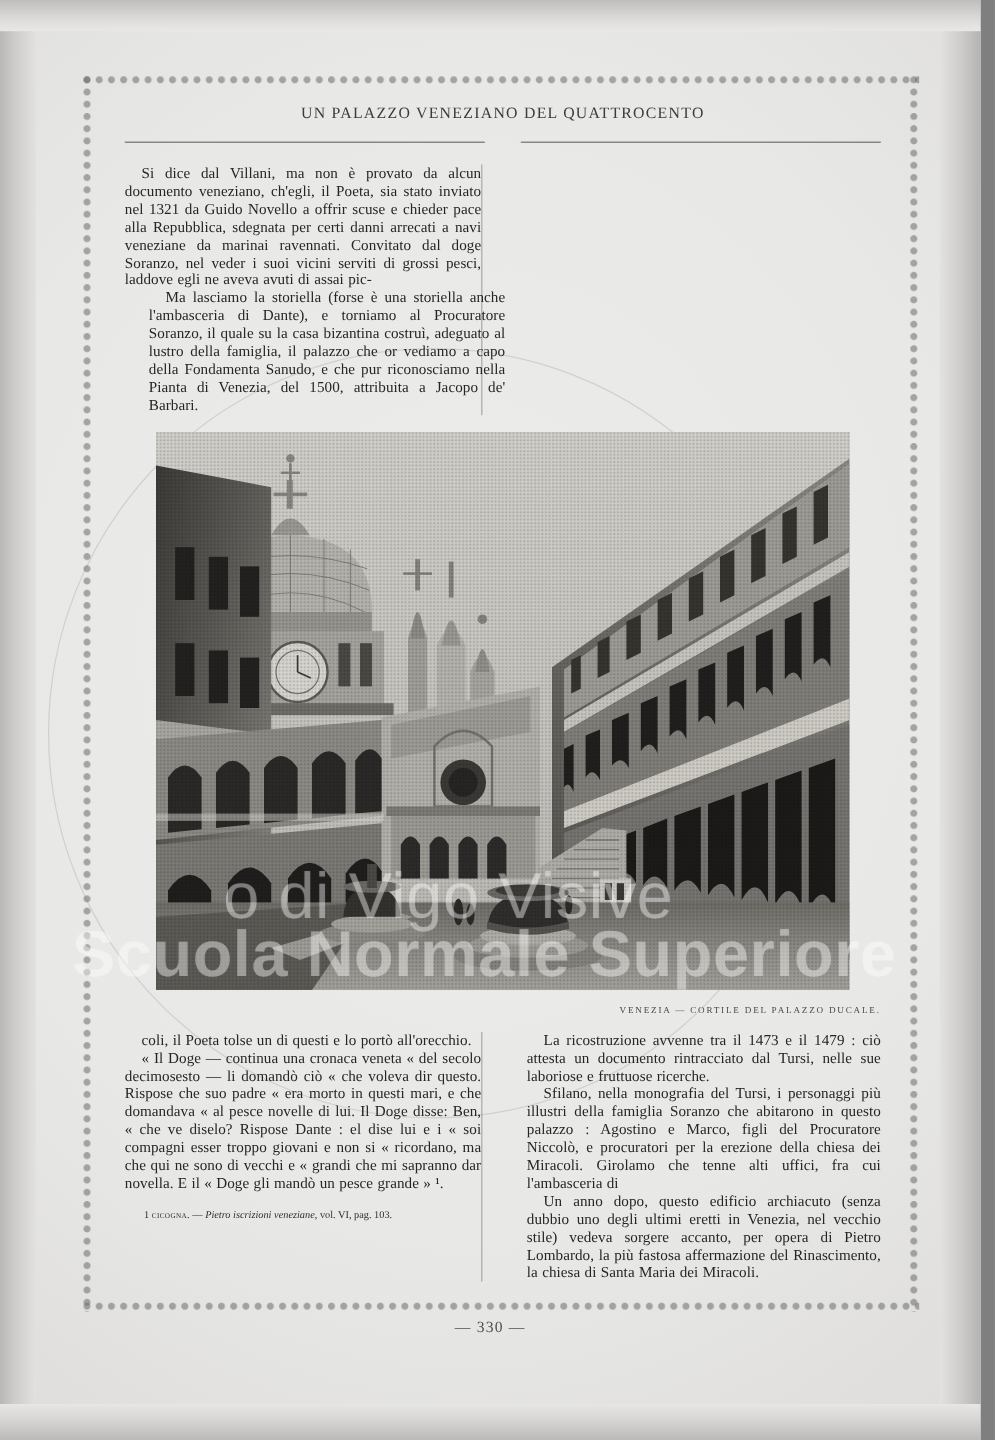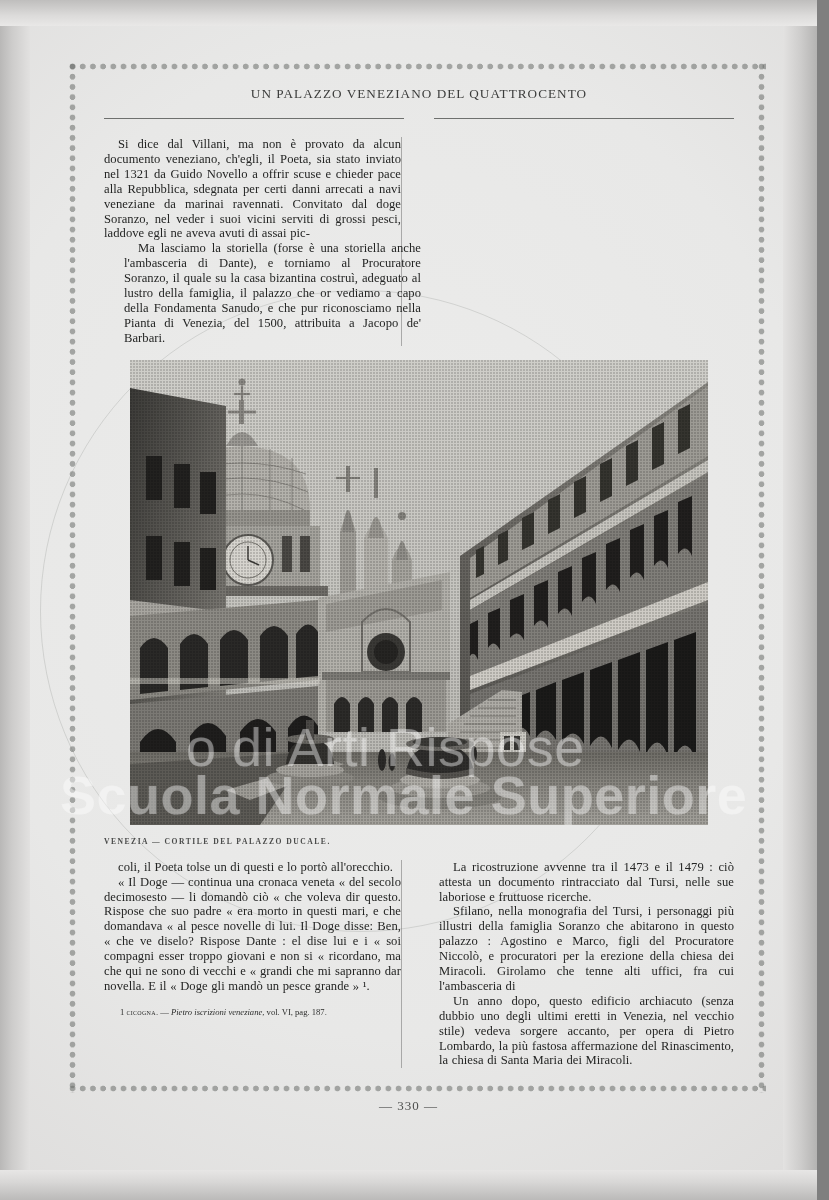--- a/index.html
+++ b/index.html
@@ -145,28 +145,27 @@
   }
   #plate {
     position: relative;
     width: 578px;
     height: 465px;
     margin: 0 auto;
     overflow: hidden;
     background: #b9b8b3;
   }
   #fig-caption {
-    text-align: left;
+    text-align: right;
     margin-top: 12px;
     font-size: 7.6px;
     letter-spacing: 1.5px;
     color: #4a4b4a;
     font-family: "Liberation Serif", serif;
     text-transform: uppercase;
-    font-weight: bold;
   }
 
   
   .grain {
     position: absolute; inset: 0;
     background-image:
       radial-gradient(circle at 1px 1px, rgba(0,0,0,0.20) 0 0.7px, rgba(0,0,0,0) 1.1px),
       radial-gradient(circle at 2.5px 3px, rgba(255,255,255,0.12) 0 0.6px, rgba(255,255,255,0) 1px);
     background-size: 3px 3px, 4px 4px;
     mix-blend-mode: multiply;
@@ -515,32 +514,32 @@
       <div class="col-divider"></div>
 
       <div class="col left">
         <div class="para">coli, il Poeta tolse un di questi e lo portò all'orecchio.</div>
         <div class="para quoted" style="text-indent:14px;">« Il Doge — continua una cronaca veneta « del secolo decimosesto — li domandò ciò « che voleva dir questo. Rispose che suo padre « era morto in questi mari, e che domandava « al pesce novelle di lui. Il Doge disse: Ben, « che ve diselo? Rispose Dante : el dise lui e i « soi compagni esser troppo giovani e non si « ricordano, ma che qui ne sono di vecchi e « grandi che mi sapranno dar novella. E il « Doge gli mandò un pesce grande » ¹.</div>
 
         <div id="footnote">
           <div class="fn-line1">
             <span>1</span>
             <span class="sc">Cicogna</span>.
-            <span>— </span><i>Pietro iscrizioni veneziane</i><span>, vol. VI, pag. 187.</span>
+            <span>— </span><i>Pietro iscrizioni veneziane</i><span>, vol. VI, pag. 103.</span>
           </div>
         </div>
       </div>
 
       <div class="col right">
         <div class="para">La ricostruzione avvenne tra il 1473 e il 1479 : ciò attesta un documento rintracciato dal Tursi, nelle sue laboriose e fruttuose ricerche.</div>
         <div class="para">Sfilano, nella monografia del Tursi, i personaggi più illustri della famiglia Soranzo che abitarono in questo palazzo : Agostino e Marco, figli del Procuratore Niccolò, e procuratori per la erezione della chiesa dei Miracoli. Girolamo che tenne alti uffici, fra cui l'ambasceria di</div>
         <div class="para">Un anno dopo, questo edificio archiacuto (senza dubbio uno degli ultimi eretti in Venezia, nel vecchio stile) vedeva sorgere accanto, per opera di Pietro Lombardo, la più fastosa affermazione del Rinascimento, la chiesa di Santa Maria dei Miracoli.</div>
       </div>
     </div>
 
   </div>
 
   <div id="folio">— 330 —</div>
 
-  <div class="wm" id="wm1">o di Arti Rispose</div>
+  <div class="wm" id="wm1">o di Vigo Visive</div>
   <div class="wm" id="wm2">Scuola Normale Superiore</div>
 
 </div>
 
 </body></html>

